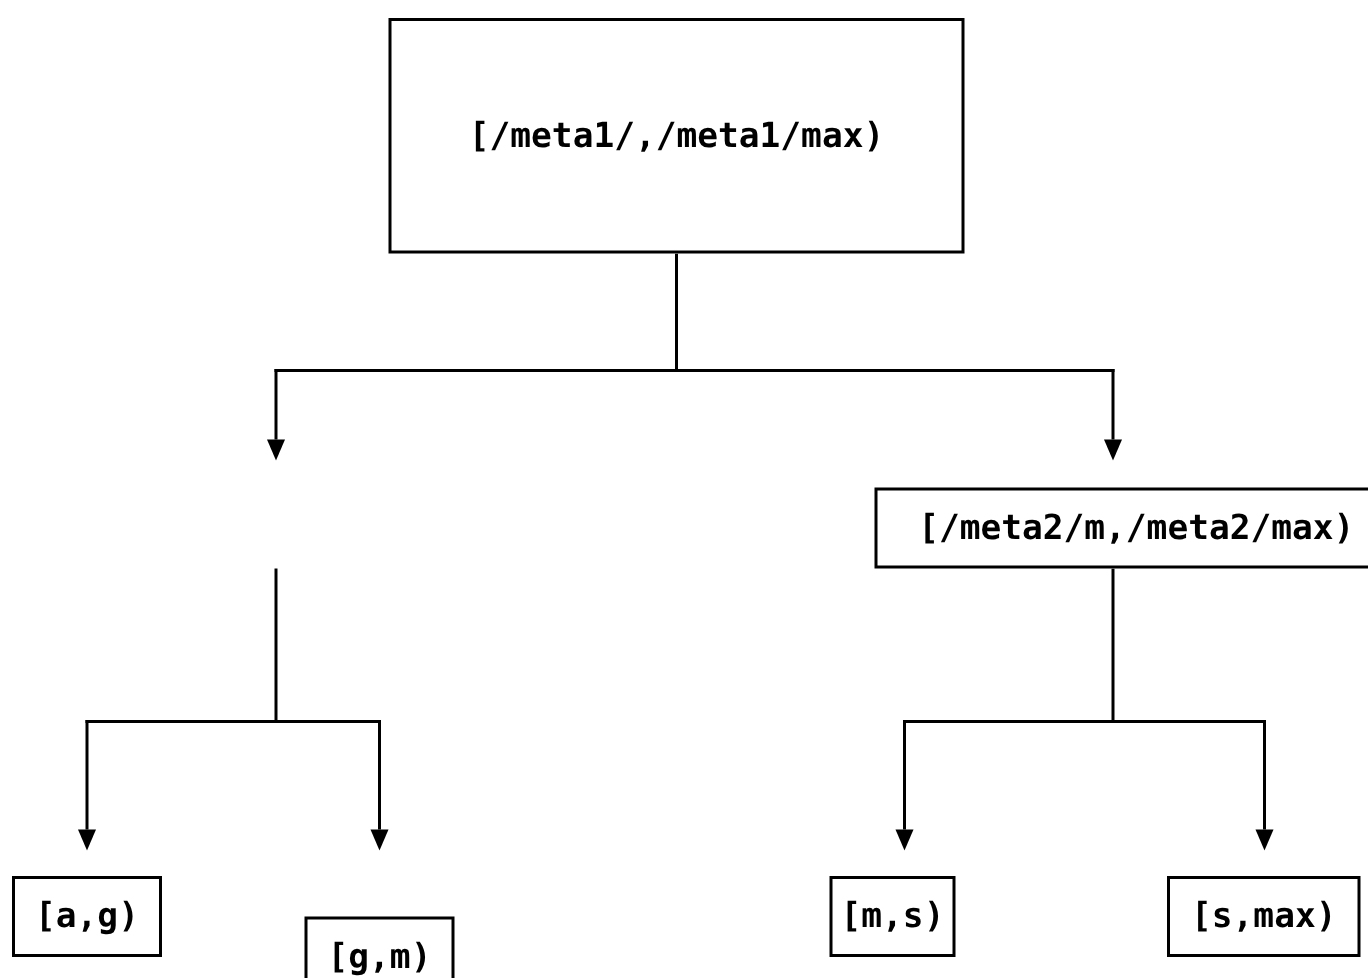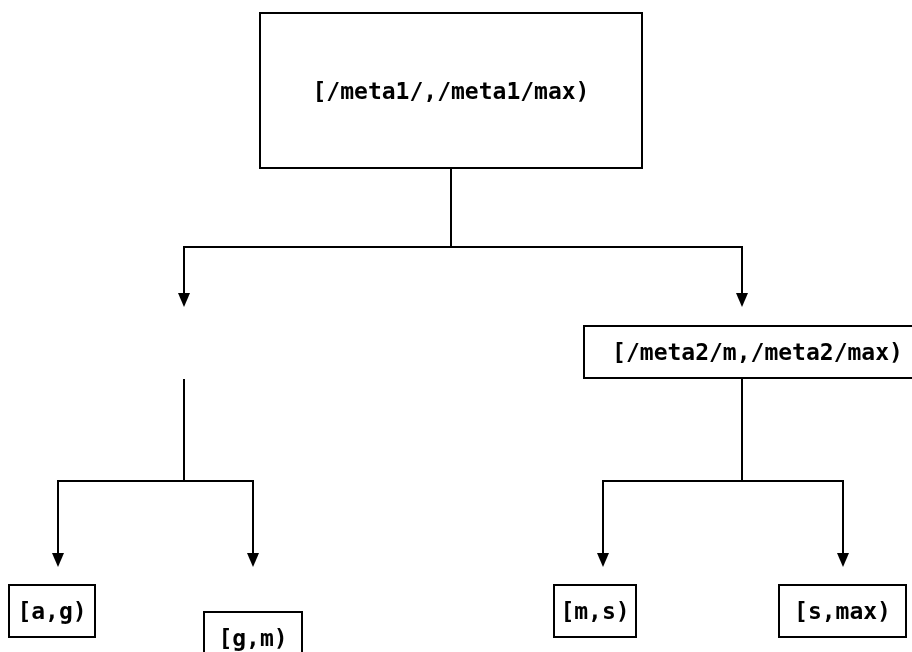--- a/index.html
+++ b/index.html
@@ -40,21 +40,21 @@
     align-items: center;
     justify-content: center;
     font-weight: bold;
     font-size: 23px;
     color: #000000;
     white-space: nowrap;
   }
   .node-root   { left: 259px; top: 12px;  width: 384px; height: 157px; }
   .node-m2l    { left: 22px;  top: 325px; width: 324px; height: 54px; }
   .node-m2r    { left: 583px; top: 325px; width: 349px; height: 54px; }
-  .node-ag     { left: 8px;   top: 584px; width: 88px; height: 54px; }
+  .node-ag     { left: 8px;   top: 584px; width: 100px; height: 54px; }
   .node-gm     { left: 203px; top: 611px; width: 100px; height: 54px; }
   .node-ms     { left: 553px; top: 584px; width: 84px; height: 54px; }
   .node-smax   { left: 778px; top: 584px; width: 129px; height: 54px; }
 </style>
 </head>
 <body>
 
 <div class="canvas">
 
   <svg class="connectors" viewBox="0 0 912 652" xmlns="http://www.w3.org/2000/svg" aria-hidden="true">

